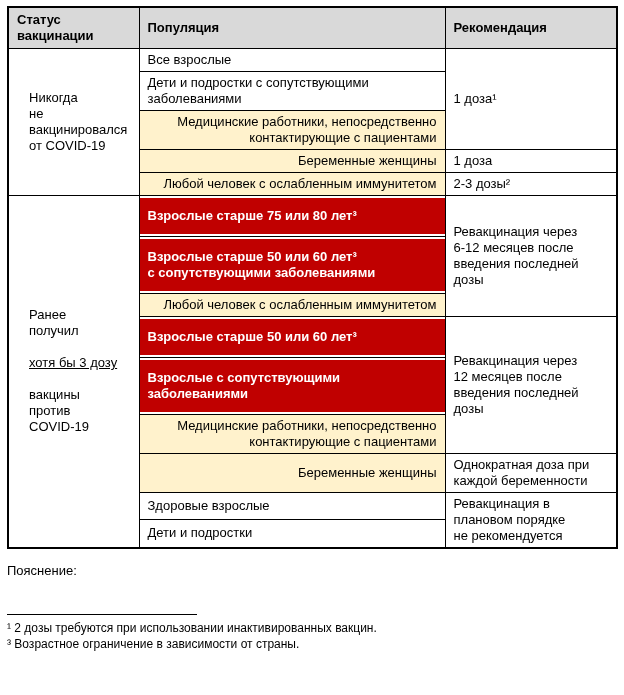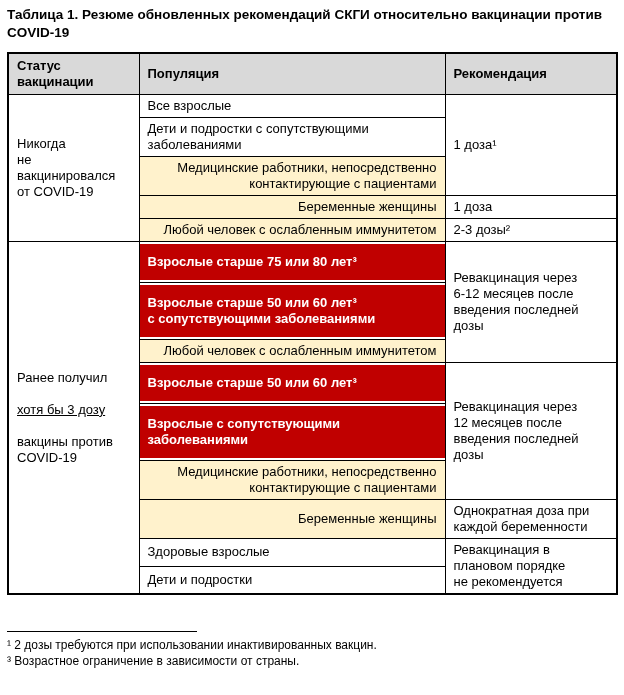--- a/index.html
+++ b/index.html
@@ -33,21 +33,21 @@
     overflow:hidden;
   }
   table.main th {
     background:#D9D9D9;
     font-weight:bold;
     text-align:left;
     padding:4px 8px;
     height:30px;
   }
   td.status-cell {
-    padding:2px 8px;
+    padding:2px 20px;
     white-space:pre-line;
     margin-top:36px;
   }
   td.pop-cell, td.rec-cell {
     padding:3px 8px;
   }
   td.rec-cell { white-space:pre-line; }
   .cream { background:#FFF2CC;text-align:right; }
   td.red-wrap {
     background:#fff;
@@ -92,22 +92,20 @@
     margin:36px 0 5px 0;
   }
   .footnotes { font-size:12px; line-height:1.35; }
   .footnote { margin:0; }
 </style>
 </head>
 <body>
 
 <div class="page">
 
-  <div class="title">Таблица 1. Резюме обновленных рекомендаций СКГИ относительно вакцинации против
-COVID-19</div>
 
   <table class="main">
     <colgroup>
       <col style="width:131px">
       <col style="width:306px">
       <col style="width:172px">
     </colgroup>
     <thead>
       <tr>
         <th>Статус вакцинации</th>
@@ -191,20 +189,21 @@
         <td class="pop-cell">Здоровые взрослые</td>
         <td class="rec-cell" rowspan="2">Ревакцинация в плановом порядке
 не рекомендуется</td>
       </tr>
       <tr>
         <td class="pop-cell">Дети и подростки</td>
       </tr>
     </tbody>
   </table>
 
+  <div class="legend-label">Пояснение:</div>
 
 
   <hr class="fn-rule">
 
   <div class="footnotes">
     <p class="footnote">¹ 2 дозы требуются при использовании инактивированных вакцин.</p>
     <p class="footnote">³ Возрастное ограничение в зависимости от страны.</p>
   </div>
 
 </div>

